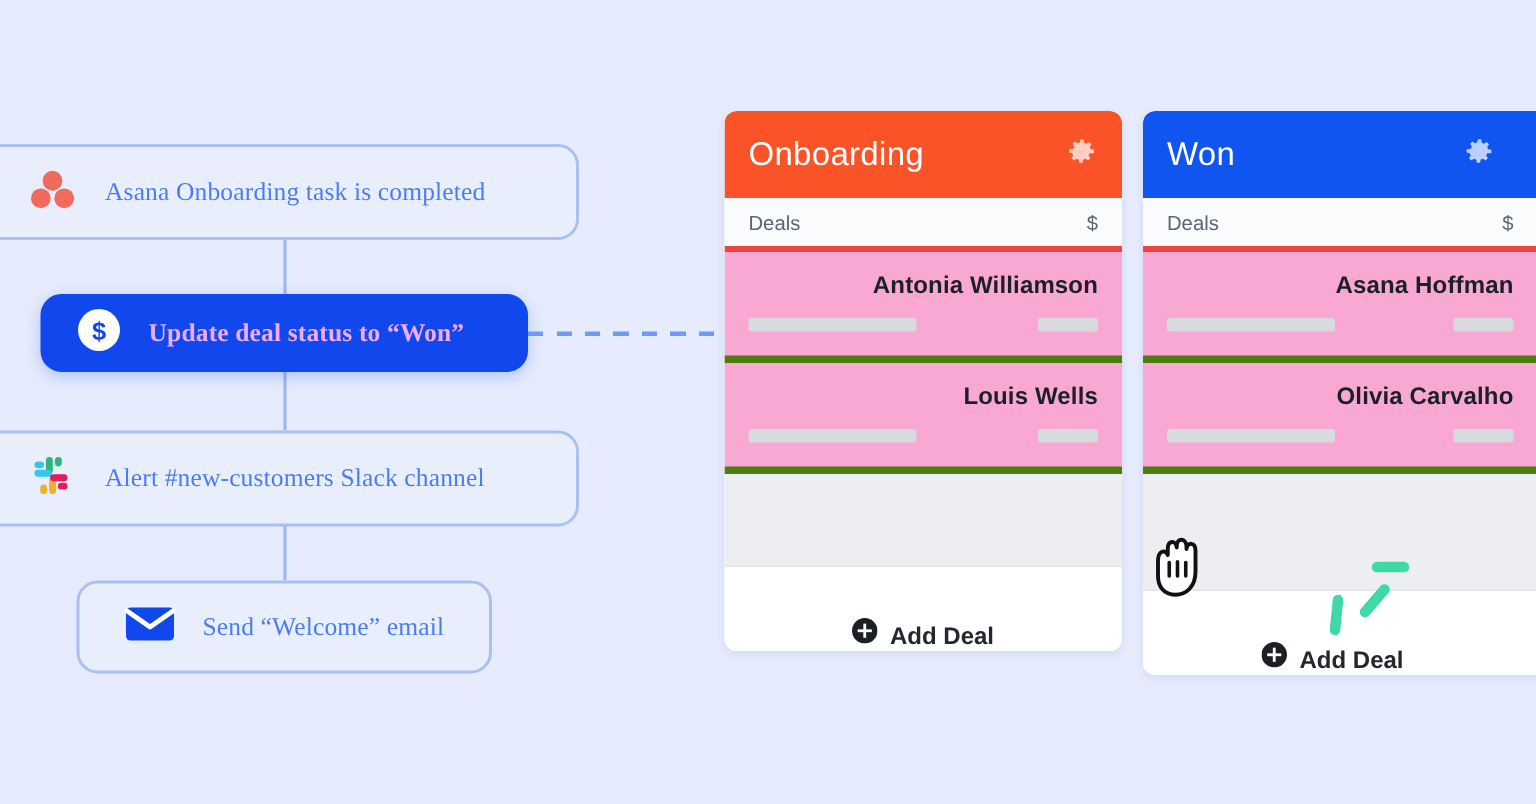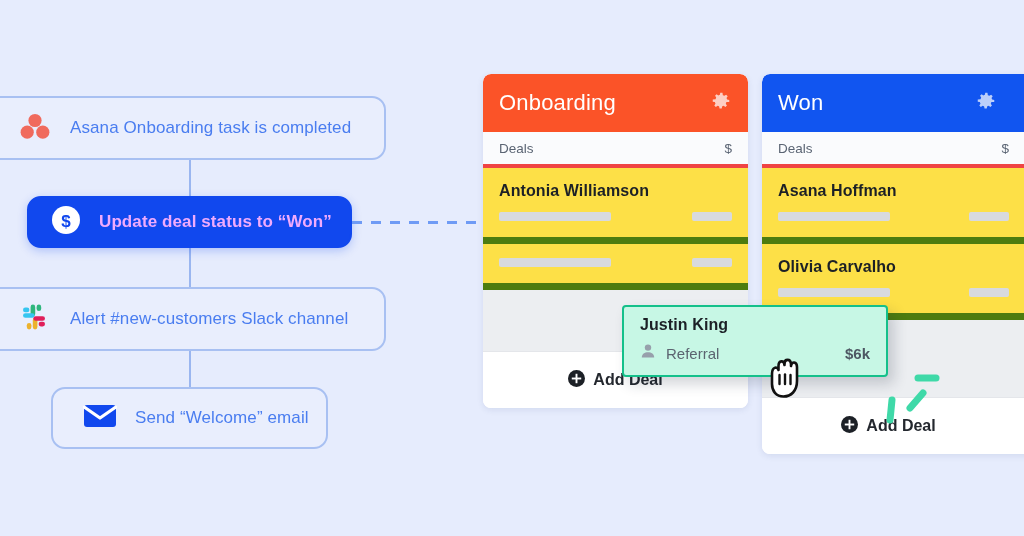--- a/index.html
+++ b/index.html
@@ -28,20 +28,21 @@
     border: 2px solid #a8c0f2;
     border-radius: 14px;
     box-sizing: border-box;
   }
   .wf-card .wf-label {
     color: #4a7df0;
     font-size: 17px;
     font-weight: 500;
     letter-spacing: .1px;
     white-space: nowrap;
+    font-family: Liberation Serif, serif;
   }
   .wf-card.primary {
     background: #1148ee;
     border: 2px solid #1148ee;
     box-shadow: 0 3px 10px rgba(17,72,238,.25);
   }
   .wf-card.primary .wf-label { color: #f0abfc; font-weight: 600; font-size: 17px; }
 
   .wf-icon { flex: 0 0 auto; display: block; }
 
@@ -86,22 +87,23 @@
     padding: 0 16px;
     background: #fafbfd;
     border-bottom: 4px solid #ef4444;
     color: #5a6473;
     font-size: 13.5px;
     font-weight: 500;
   }
 
   .deal-row {
     padding: 14px 16px 16px 16px;
-    border-bottom: 7px solid #4d7c0f;
-    background: #fde047;
+    border-bottom: 5px solid #4d7c0f;
+    background: #f9a8d4;
+    text-align: right;
   }
   .deal-name {
     font-size: 16px;
     font-weight: 700;
     color: #1c2026;
     letter-spacing: .1px;
     margin-bottom: 12px;
   }
   .deal-meta { display: flex; align-items: center; justify-content: space-between; }
   .bar { height: 9px; border-radius: 2px; background: #d8dade; }
@@ -110,21 +112,21 @@
 
   .drop-slot {
     height: 62px;
     background: #eceef1;
     border-bottom: 1px solid #e4e6ea;
   }
 
   .add-deal {
     height: 56px;
     display: flex;
-    align-items: center;
+    align-items: flex-end;
     justify-content: center;
     gap: 8px;
     background: #fff;
     color: #23272e;
     font-size: 16px;
     font-weight: 600;
   }
 
   
   #dragcard {
@@ -230,20 +232,21 @@
 
     <div class="deal-row">
       <div class="deal-name">Antonia Williamson</div>
       <div class="deal-meta">
         <span class="bar bar-wide"></span>
         <span class="bar bar-narrow"></span>
       </div>
     </div>
 
     <div class="deal-row">
+      <div class="deal-name">Louis Wells</div>
       <div class="deal-meta">
         <span class="bar bar-wide"></span>
         <span class="bar bar-narrow"></span>
       </div>
     </div>
 
     <div class="drop-slot"></div>
 
     <div class="add-deal">
       <span>
@@ -295,35 +298,20 @@
         <svg width="17" height="17" viewBox="0 0 18 18">
           <circle cx="9" cy="9" r="9" fill="#1c2026"></circle>
           <rect x="8" y="4" width="2" height="10" fill="#ffffff"></rect>
           <rect x="4" y="8" width="10" height="2" fill="#ffffff"></rect>
         </svg>
       </span>
       <span>Add Deal</span>
     </div>
   </div>
 
-  <div id="dragcard">
-    <div class="dc-name">Justin King</div>
-    <div class="dc-row">
-      <span class="dc-src">
-        <span>
-          <svg width="16" height="16" viewBox="0 0 16 16">
-            <circle cx="8" cy="4.6" r="3.2" fill="#97a0ab"></circle>
-            <path d="M1.8 14.4c0-3.4 2.8-5.2 6.2-5.2s6.2 1.8 6.2 5.2z" fill="#97a0ab"></path>
-          </svg>
-        </span>
-        <span class="dc-label">Referral</span>
-      </span>
-      <span class="dc-amt">$6k</span>
-    </div>
-  </div>
 
   <span id="motion">
     <svg width="70" height="70" viewBox="0 0 70 70">
       <line x1="20" y1="60" x2="22" y2="40" stroke="#3fd9a8" stroke-width="7" stroke-linecap="round"></line>
       <line x1="40" y1="48" x2="53" y2="33" stroke="#3fd9a8" stroke-width="7" stroke-linecap="round"></line>
       <line x1="48" y1="18" x2="66" y2="18" stroke="#3fd9a8" stroke-width="7" stroke-linecap="round"></line>
     </svg>
   </span>
 
   <span id="cursor">

